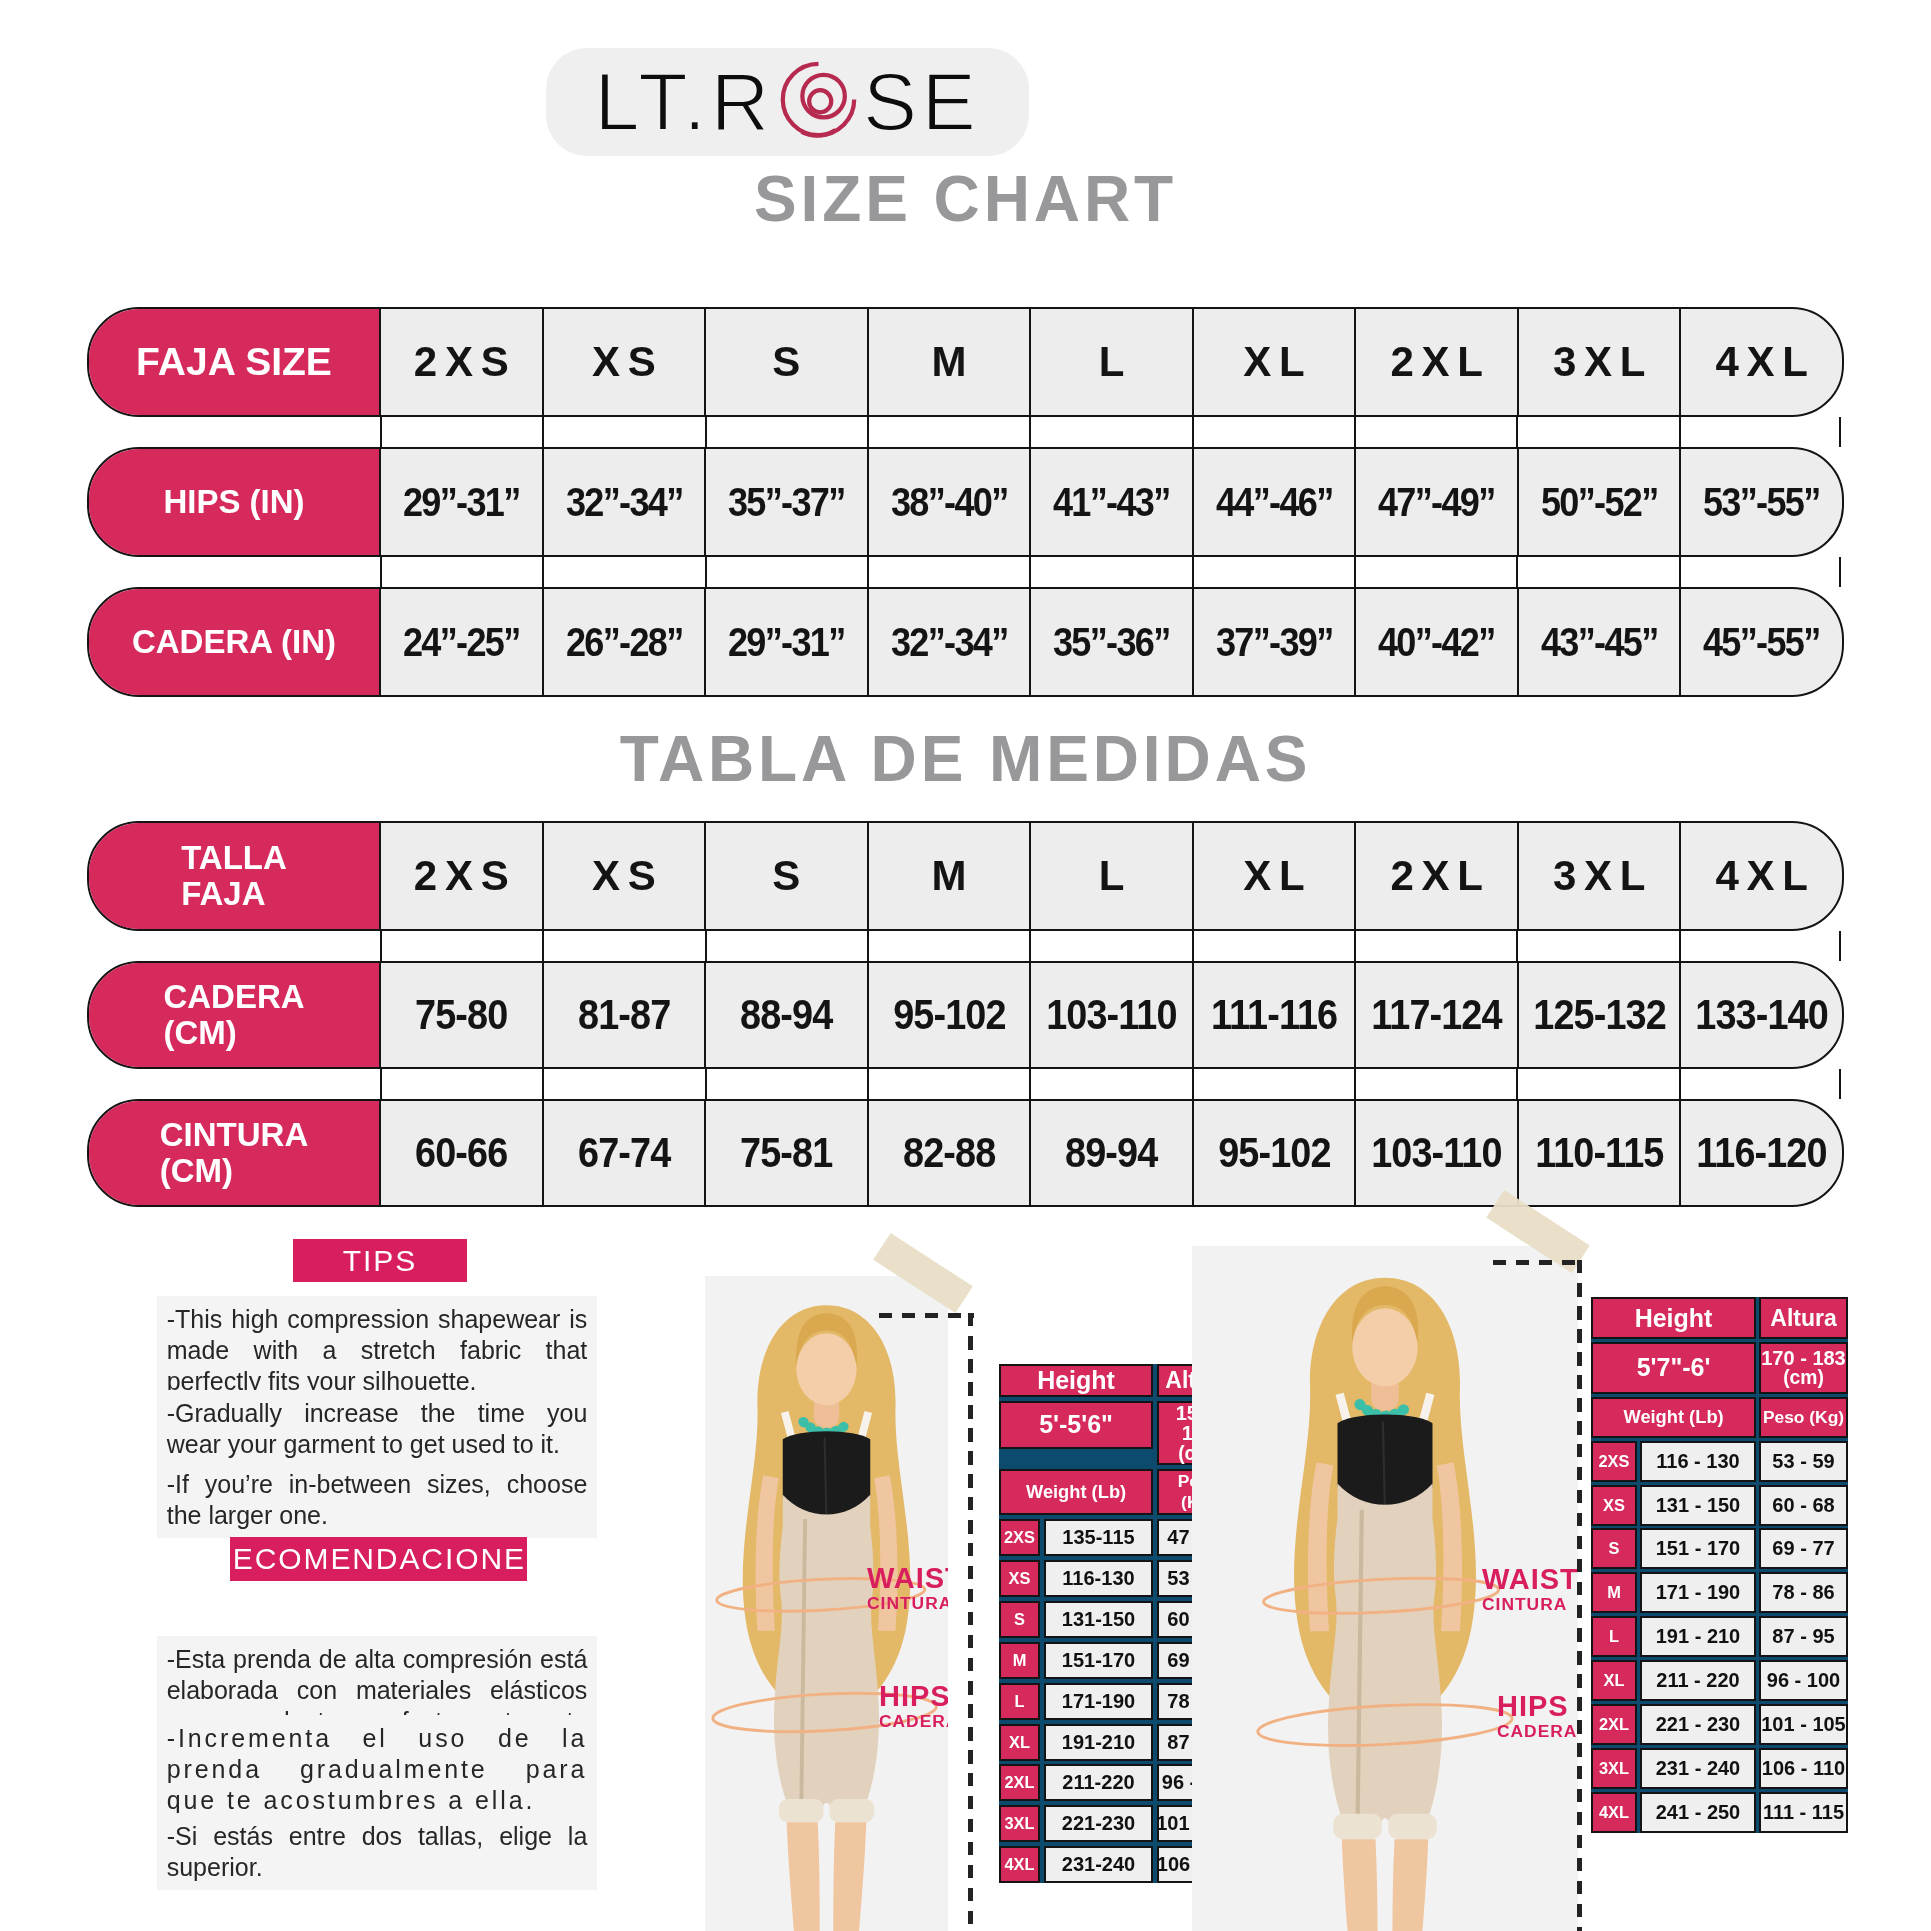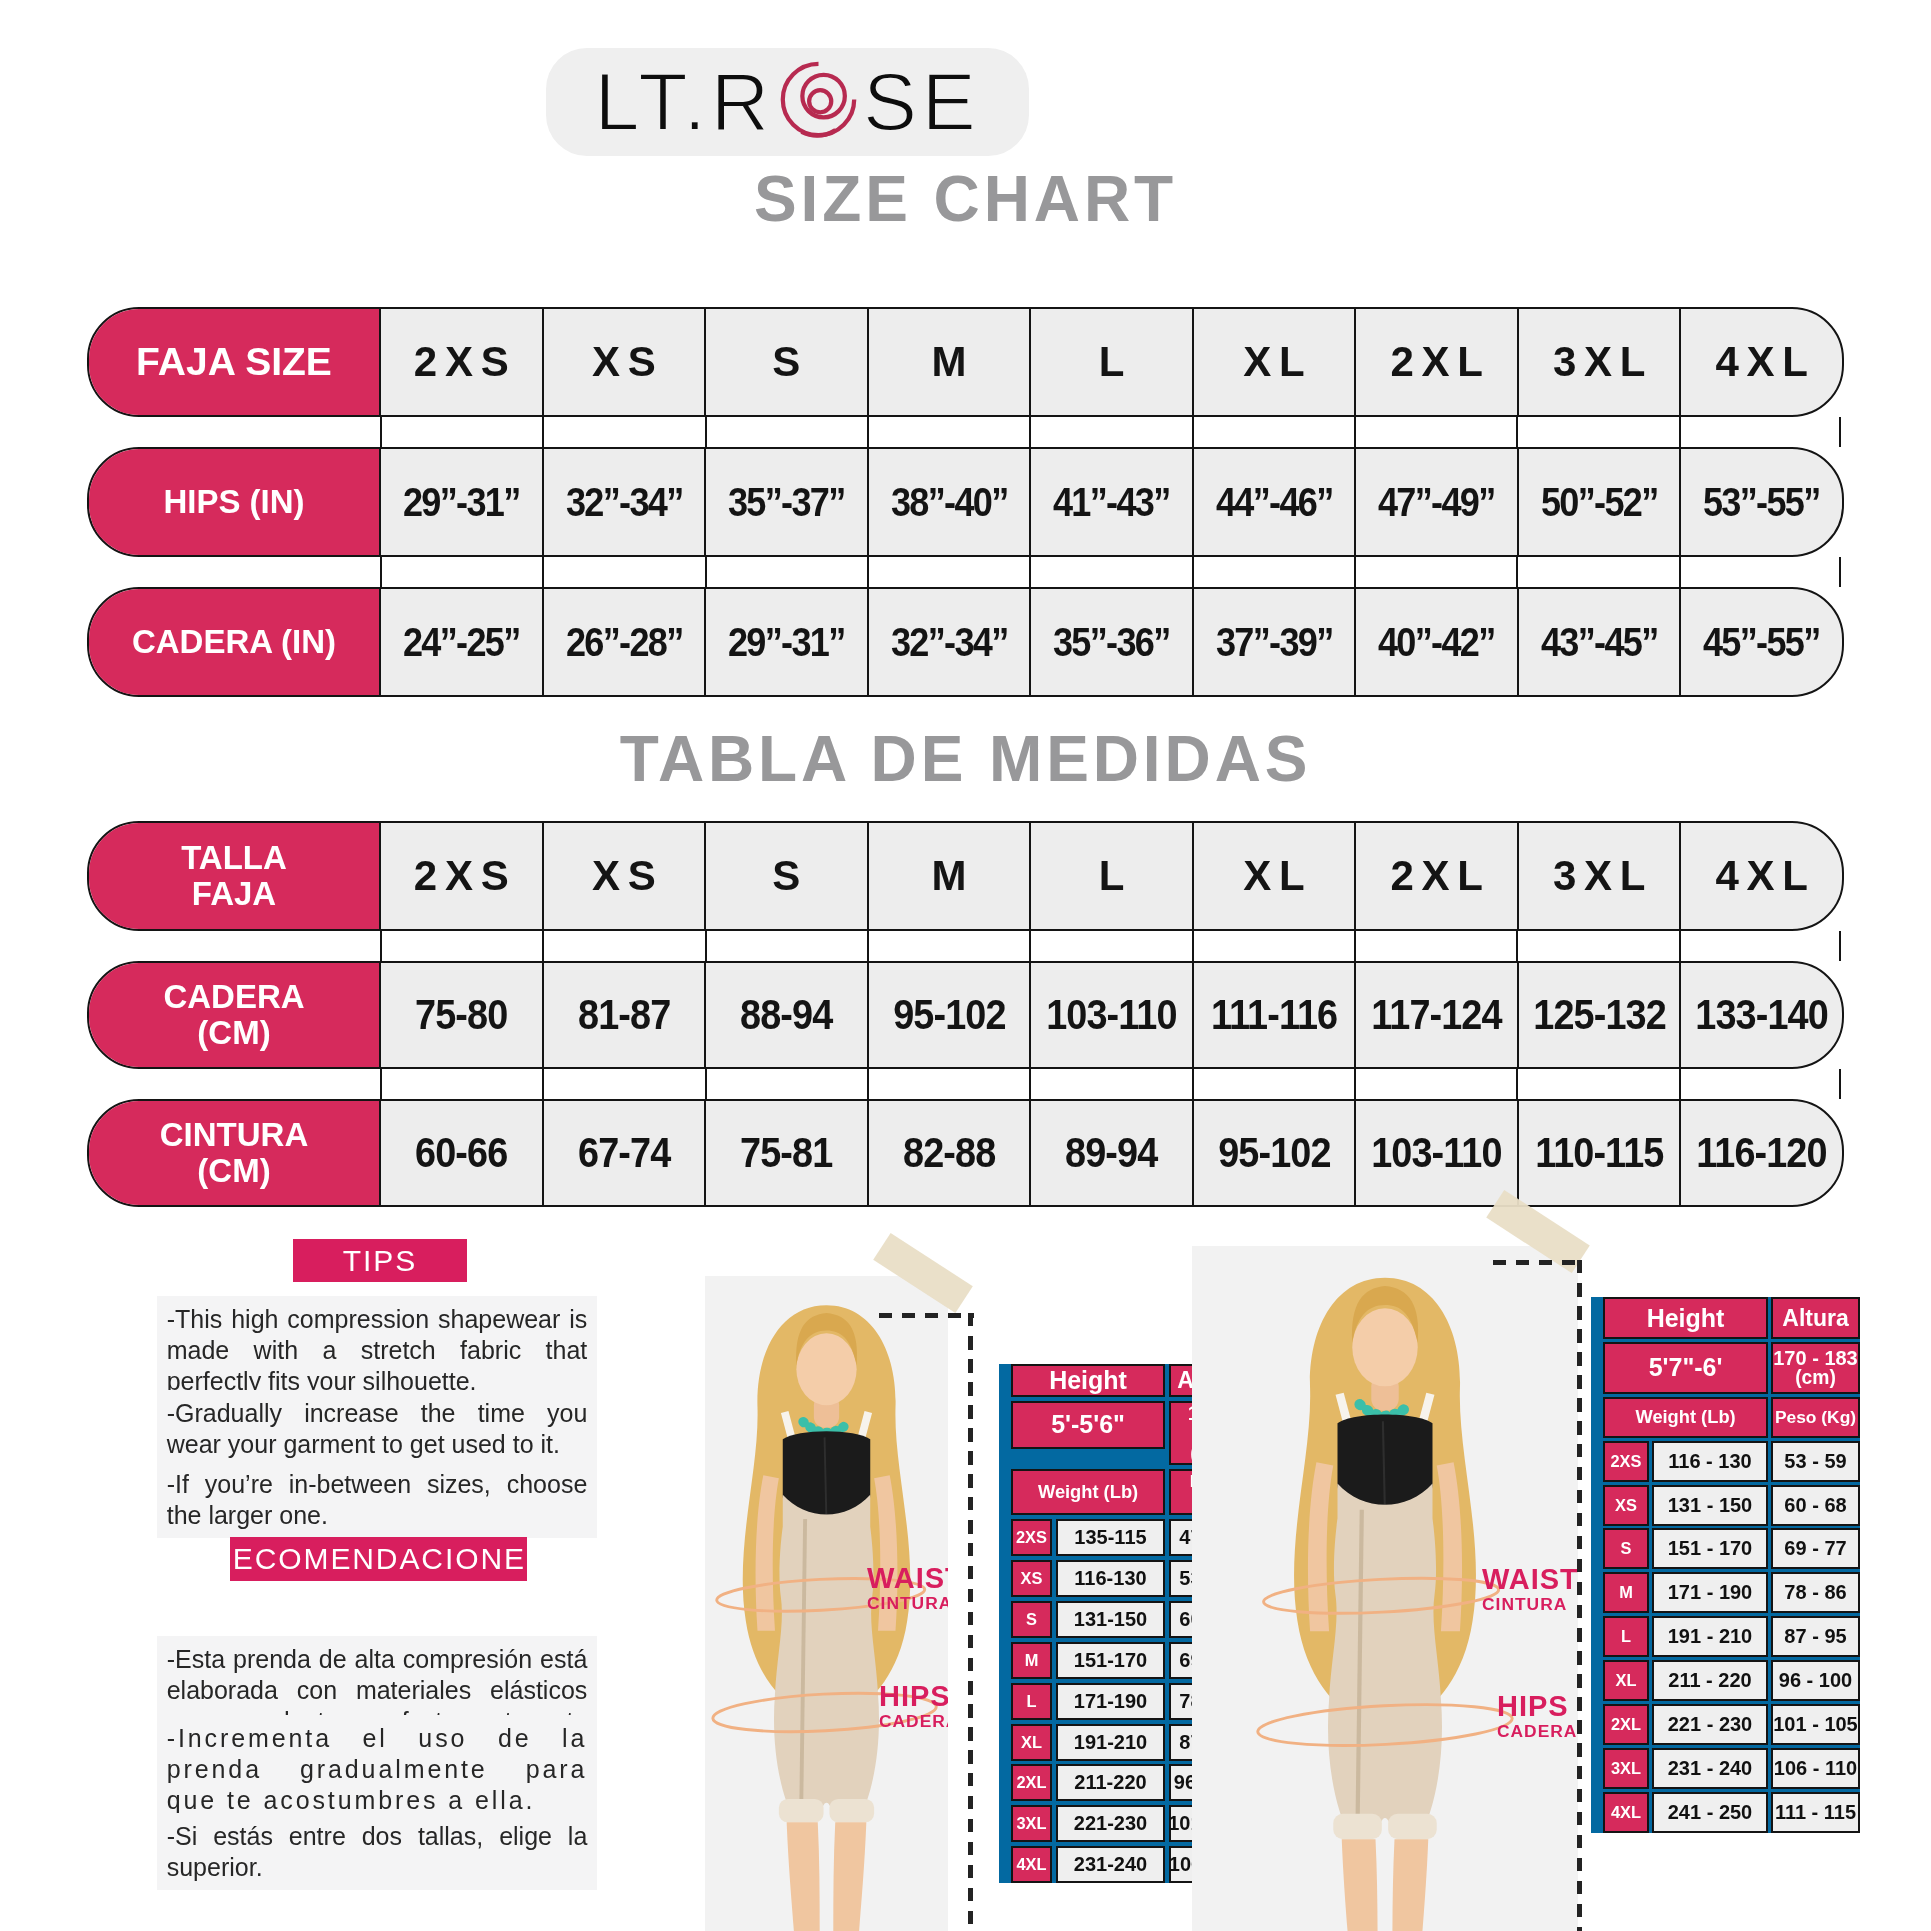--- a/index.html
+++ b/index.html
@@ -17,21 +17,21 @@
   .big-head{position:absolute;left:0;width:1931px;text-align:center;font-size:64px;font-weight:700;
             color:#98989a;letter-spacing:3.9px;}
 
   
   .mtable{position:absolute;left:87px;width:1757px;}
   .mrow{display:grid;grid-template-columns:290px repeat(9,1fr);height:110px;box-sizing:border-box;
         border:2.9px solid #141414;border-radius:52px;overflow:hidden;background:#ededed;}
   .mrow>div{display:flex;flex-direction:column;align-items:center;justify-content:center;
             border-left:2.9px solid #141414;box-sizing:border-box;}
   .mrow>div:first-child{border-left:none;background:#d62a5c;color:#ffffff;}
-  .mhead{font-size:39px;font-weight:700;white-space:pre-line;text-align:center;line-height:1.08;}
+  .mhead{font-size:39px;font-weight:700;white-space:pre-line;line-height:1.08;}
   .mhead.sm{font-size:33px;}
   .sz{font-size:42px;font-weight:700;color:#141414;letter-spacing:7.7px;text-indent:7.7px;}
   .val span{font-size:41px;font-weight:700;color:#141414;letter-spacing:-1.9px;transform:scaleX(.88);white-space:nowrap;}
   .valcm span{font-size:42px;font-weight:700;color:#141414;letter-spacing:-1px;transform:scaleX(.9);white-space:nowrap;}
   .msp{display:grid;grid-template-columns:290px repeat(9,1fr);height:30px;box-sizing:border-box;padding:0 2.9px;}
   .msp>div{border-left:2.9px solid #141414;box-sizing:border-box;}
   .msp>div:first-child{border:none;}
   .msp>div.last{border-right:2.9px solid #141414;}
 
   
@@ -47,21 +47,21 @@
   .mlbl .l1{font-size:29px;font-weight:700;letter-spacing:1px;}
   .mlbl .l2{font-size:17.4px;font-weight:700;letter-spacing:1px;margin-top:1.9px;}
   .ellipses{position:absolute;left:0;top:0;}
 
   
   .tape{position:absolute;background:#e9dec6;opacity:.95;}
   .dash-h{position:absolute;height:4.8px;background:repeating-linear-gradient(90deg,#232323 0 13.5px,transparent 13.5px 23px);}
   .dash-v{position:absolute;width:4.8px;background:repeating-linear-gradient(180deg,#232323 0 13.5px,transparent 13.5px 23px);}
 
   
-  .wtable{position:absolute;display:grid;background:#0369a1;padding-left:12px;}
+  .wtable{position:absolute;display:grid;background:#0c4a6e;}
   .wtable>div{border:2.9px solid #141414;box-sizing:border-box;display:flex;flex-direction:column;
               align-items:center;justify-content:center;text-align:center;}
   .wspan2{grid-column:1/3;}
   .wh{background:#d62a5c;color:#fff;font-weight:700;}
   .wh.t1{font-size:25px;}
   .wh.t2{font-size:24px;line-height:1.02;}
   .wh.t3{font-size:18.3px;}
   .wsize{background:#d62a5c;color:#fff;font-weight:700;font-size:16.4px;}
   .wval{background:#efefef;color:#111;font-weight:700;font-size:20px;white-space:nowrap;}
 </style>

